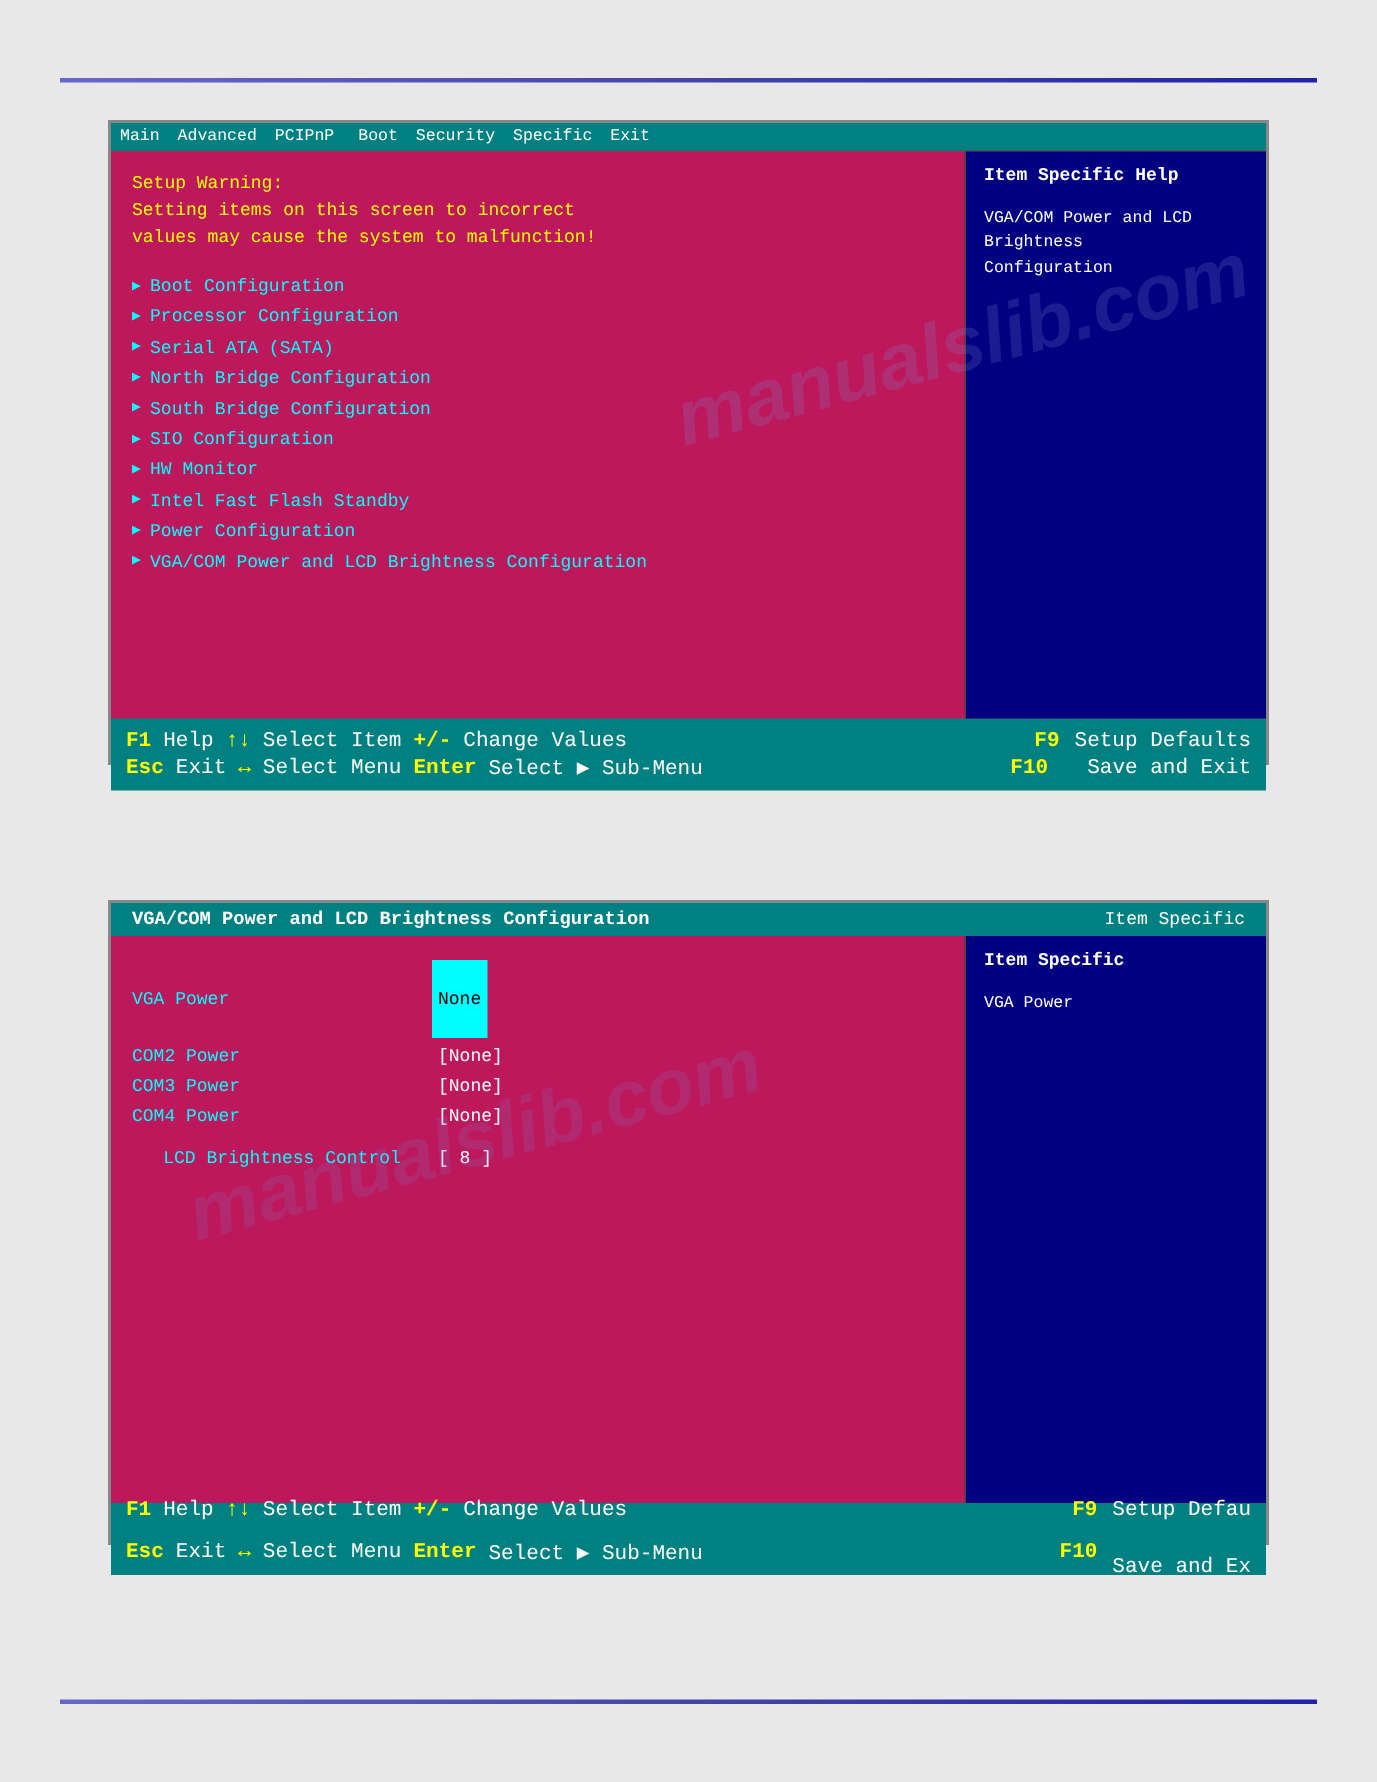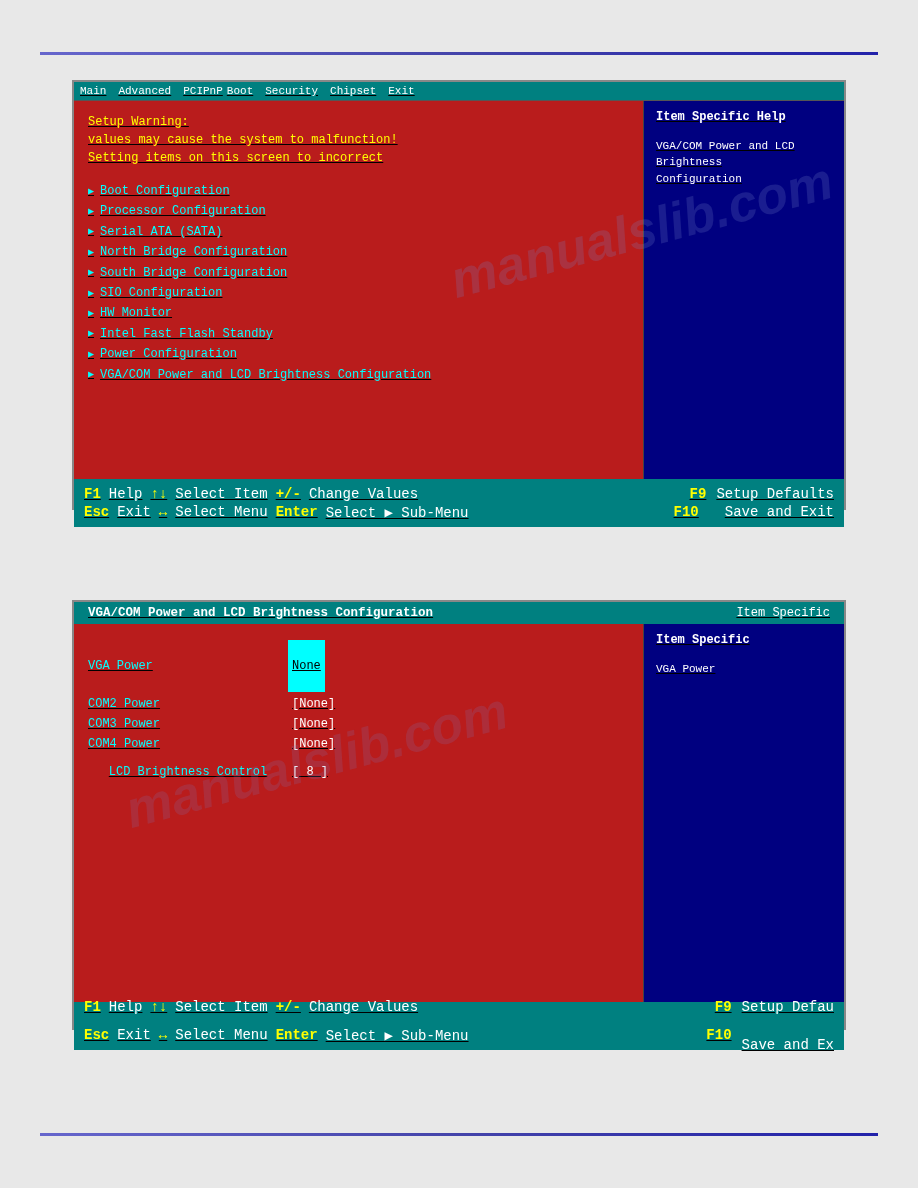--- a/index.html
+++ b/index.html
@@ -44,23 +44,22 @@
       white-space: nowrap;
       z-index: 10;
       pointer-events: none;
     }
 
     
     .bios-screen {
       position: absolute;
       left: 72px;
       right: 72px;
-      background: #b91c1c;
+      background: #be185d;
       border: 2px solid #888;
-      text-decoration: underline;
     }
 
     .bios-screen-1 {
       top: 80px;
       height: 430px;
     }
 
     .bios-screen-2 {
       top: 600px;
       height: 430px;
@@ -230,32 +229,32 @@
 <div class="watermark">manualslib.com</div>
 
 <div class="watermark2">manualslib.com</div>
 
 <div class="bios-screen bios-screen-1">
 
   <div style="background:#008080; display:flex; padding:3px 6px; gap:4px; border-bottom:1px solid #555;">
     <span style="color:#fff; font-size:11px; font-family:'Courier New',monospace;">Main</span>
     <span style="color:#fff; font-size:11px; font-family:'Courier New',monospace; margin-left:8px;">Advanced</span>
     <span style="color:#fff; font-size:11px; font-family:'Courier New',monospace; margin-left:8px;">PCIPnP</span>
-    <span style="color:#fff; font-size:11px; font-family:'Courier New',monospace; margin-left:0;">Boot</span>
+    <span style="color:#fff; font-size:11px; font-family:'Courier New',monospace; margin-left:12px;">Boot</span>
     <span style="color:#fff; font-size:11px; font-family:'Courier New',monospace; margin-left:8px;">Security</span>
-    <span style="color:#fff; font-size:11px; font-family:'Courier New',monospace; margin-left:8px;">Chipset</span>
+    <span style="color:#fff; font-size:11px; font-family:'Courier New',monospace; margin-left:8px;">Specific</span>
     <span style="color:#fff; font-size:11px; font-family:'Courier New',monospace; margin-left:8px;">Exit</span>
   </div>
 
   <div class="bios-inner">
     <div class="bios-main">
       <div class="warning-text">
         <div>Setup Warning:</div>
+        <div>Setting items on this screen to incorrect</div>
         <div>values may cause the system to malfunction!</div>
-        <div>Setting items on this screen to incorrect</div>
       </div>
 
       <div class="menu-item">
         <span class="arrow">▶</span>
         <span>Boot Configuration</span>
       </div>
       <div class="menu-item">
         <span class="arrow">▶</span>
         <span>Processor Configuration</span>
       </div>

